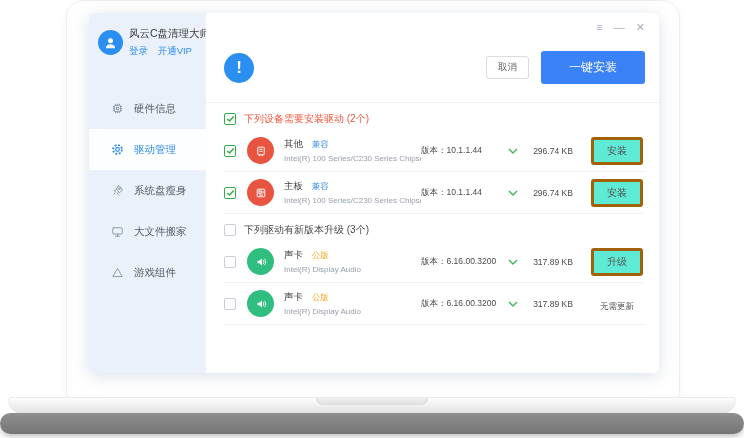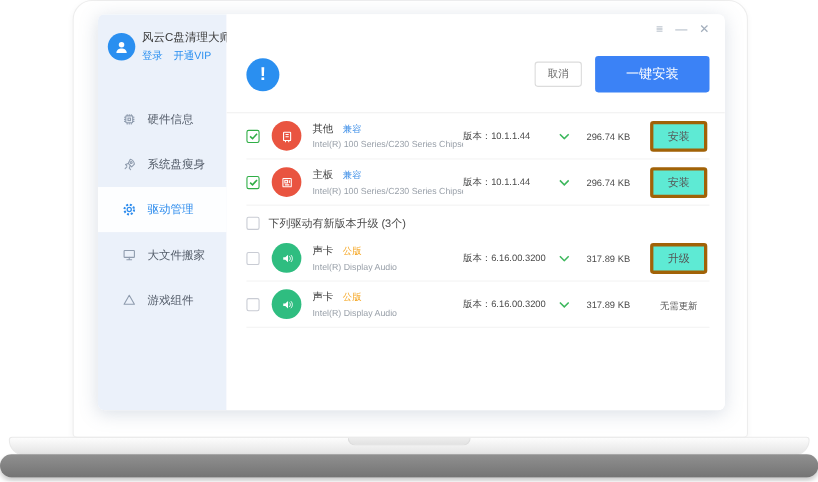--- a/index.html
+++ b/index.html
@@ -121,34 +121,34 @@
 
         <nav class="nav">
           <div class="nav-item">
             <svg width="15" height="15" viewBox="0 0 24 24" fill="none" stroke="#8f9cae" stroke-width="1.6">
               <rect x="7" y="7" width="10" height="10" rx="1"></rect>
               <rect x="10.2" y="10.2" width="3.6" height="3.6"></rect>
               <path d="M9 7V4.5M12 7V4.5M15 7V4.5M9 19.5V17M12 19.5V17M15 19.5V17M7 9H4.5M7 12H4.5M7 15H4.5M19.5 9H17M19.5 12H17M19.5 15H17"></path>
             </svg>
             <span>硬件信息</span>
           </div>
+          <div class="nav-item active">
+            <svg width="15" height="15" viewBox="0 0 24 24" fill="none" stroke="#2e8ced">
+              <circle cx="12" cy="12" r="7" stroke-width="3" stroke-dasharray="3 2.5"></circle>
+              <circle cx="12" cy="12" r="3" stroke-width="1.8"></circle>
+            </svg>
+            <span>驱动管理</span>
+          </div>
           <div class="nav-item">
             <svg width="15" height="15" viewBox="0 0 24 24" fill="none" stroke="#8f9cae" stroke-width="1.6" stroke-linecap="round" stroke-linejoin="round">
               <path d="M13.5 4.5c3.5 1 5.5 3.5 6 7l-4 4-5-5z"></path>
               <circle cx="14.8" cy="9.2" r="1.4"></circle>
               <path d="M10.5 10.5l-4 1.5 2 2M13.5 13.5L12 17.5l2 2M6 18l2.5-2.5"></path>
             </svg>
             <span>系统盘瘦身</span>
-          </div>
-          <div class="nav-item active">
-            <svg width="15" height="15" viewBox="0 0 24 24" fill="none" stroke="#2e8ced">
-              <circle cx="12" cy="12" r="7" stroke-width="3" stroke-dasharray="3 2.5"></circle>
-              <circle cx="12" cy="12" r="3" stroke-width="1.8"></circle>
-            </svg>
-            <span>驱动管理</span>
           </div>
           <div class="nav-item">
             <svg width="15" height="15" viewBox="0 0 24 24" fill="none" stroke="#8f9cae" stroke-width="1.6" stroke-linecap="round">
               <rect x="4.5" y="6" width="15" height="10" rx="1"></rect>
               <path d="M12 16v3M8.5 19.5h7"></path>
             </svg>
             <span>大文件搬家</span>
           </div>
           <div class="nav-item">
             <svg width="15" height="15" viewBox="0 0 24 24" fill="none" stroke="#8f9cae" stroke-width="1.6" stroke-linejoin="round">
@@ -170,20 +170,28 @@
           <div class="alert-icon">!</div>
           <div class="alert-spacer"></div>
           <button class="btn-cancel">取消</button>
           <button class="btn-install-all">一键安装</button>
         </div>
 
         <div class="divider"></div>
 
         <div class="content">
 
+          <div class="sec-head sec1">
+            <span class="cb checked">
+              <svg width="9" height="8" viewBox="0 0 10 8">
+                <polyline points="1.5,4 4,6.3 8.5,1.3" fill="none" stroke="#2fae46" stroke-width="1.6"></polyline>
+              </svg>
+            </span>
+            <span class="sec-title">下列设备需要安装驱动 (2个)</span>
+          </div>
 
           <div class="row">
             <span class="cb checked">
               <svg width="9" height="8" viewBox="0 0 10 8">
                 <polyline points="1.5,4 4,6.3 8.5,1.3" fill="none" stroke="#2fae46" stroke-width="1.6"></polyline>
               </svg>
             </span>
             <span class="dev-icon red">
               <svg width="14" height="14" viewBox="0 0 24 24" fill="none" stroke="#fff" stroke-width="1.7">
                 <rect x="6.5" y="5.5" width="11" height="13" rx="1"></rect>

